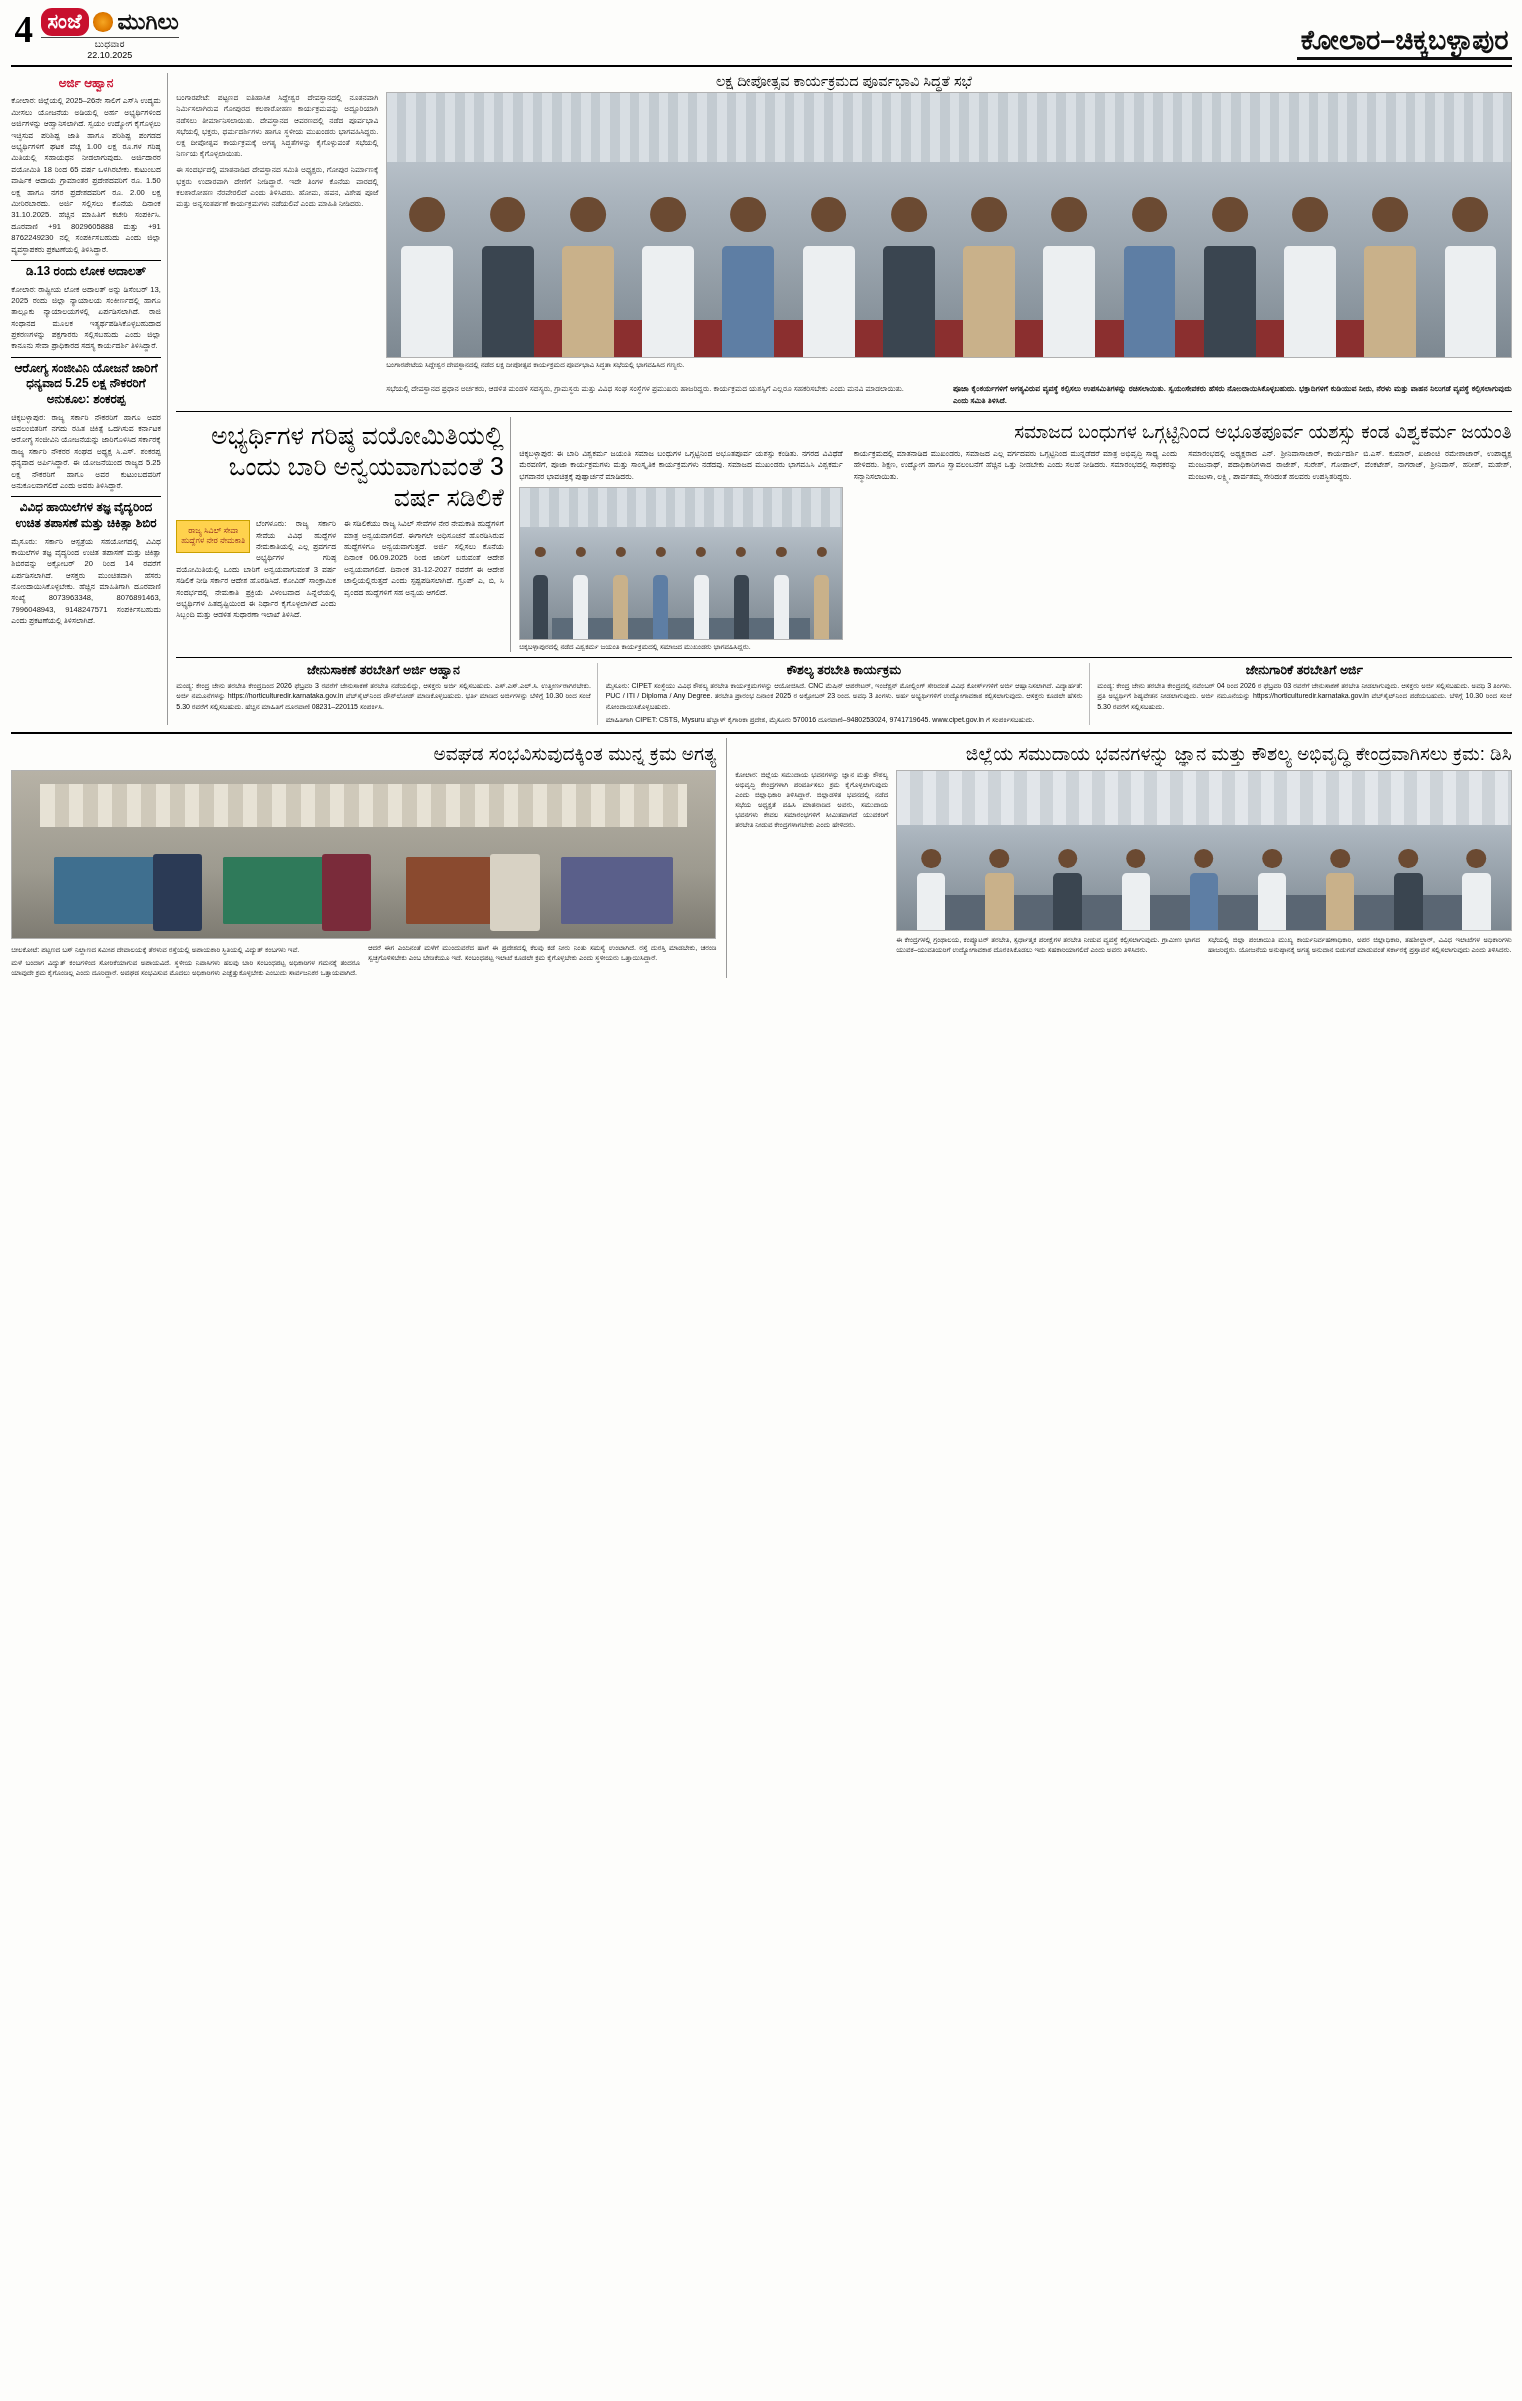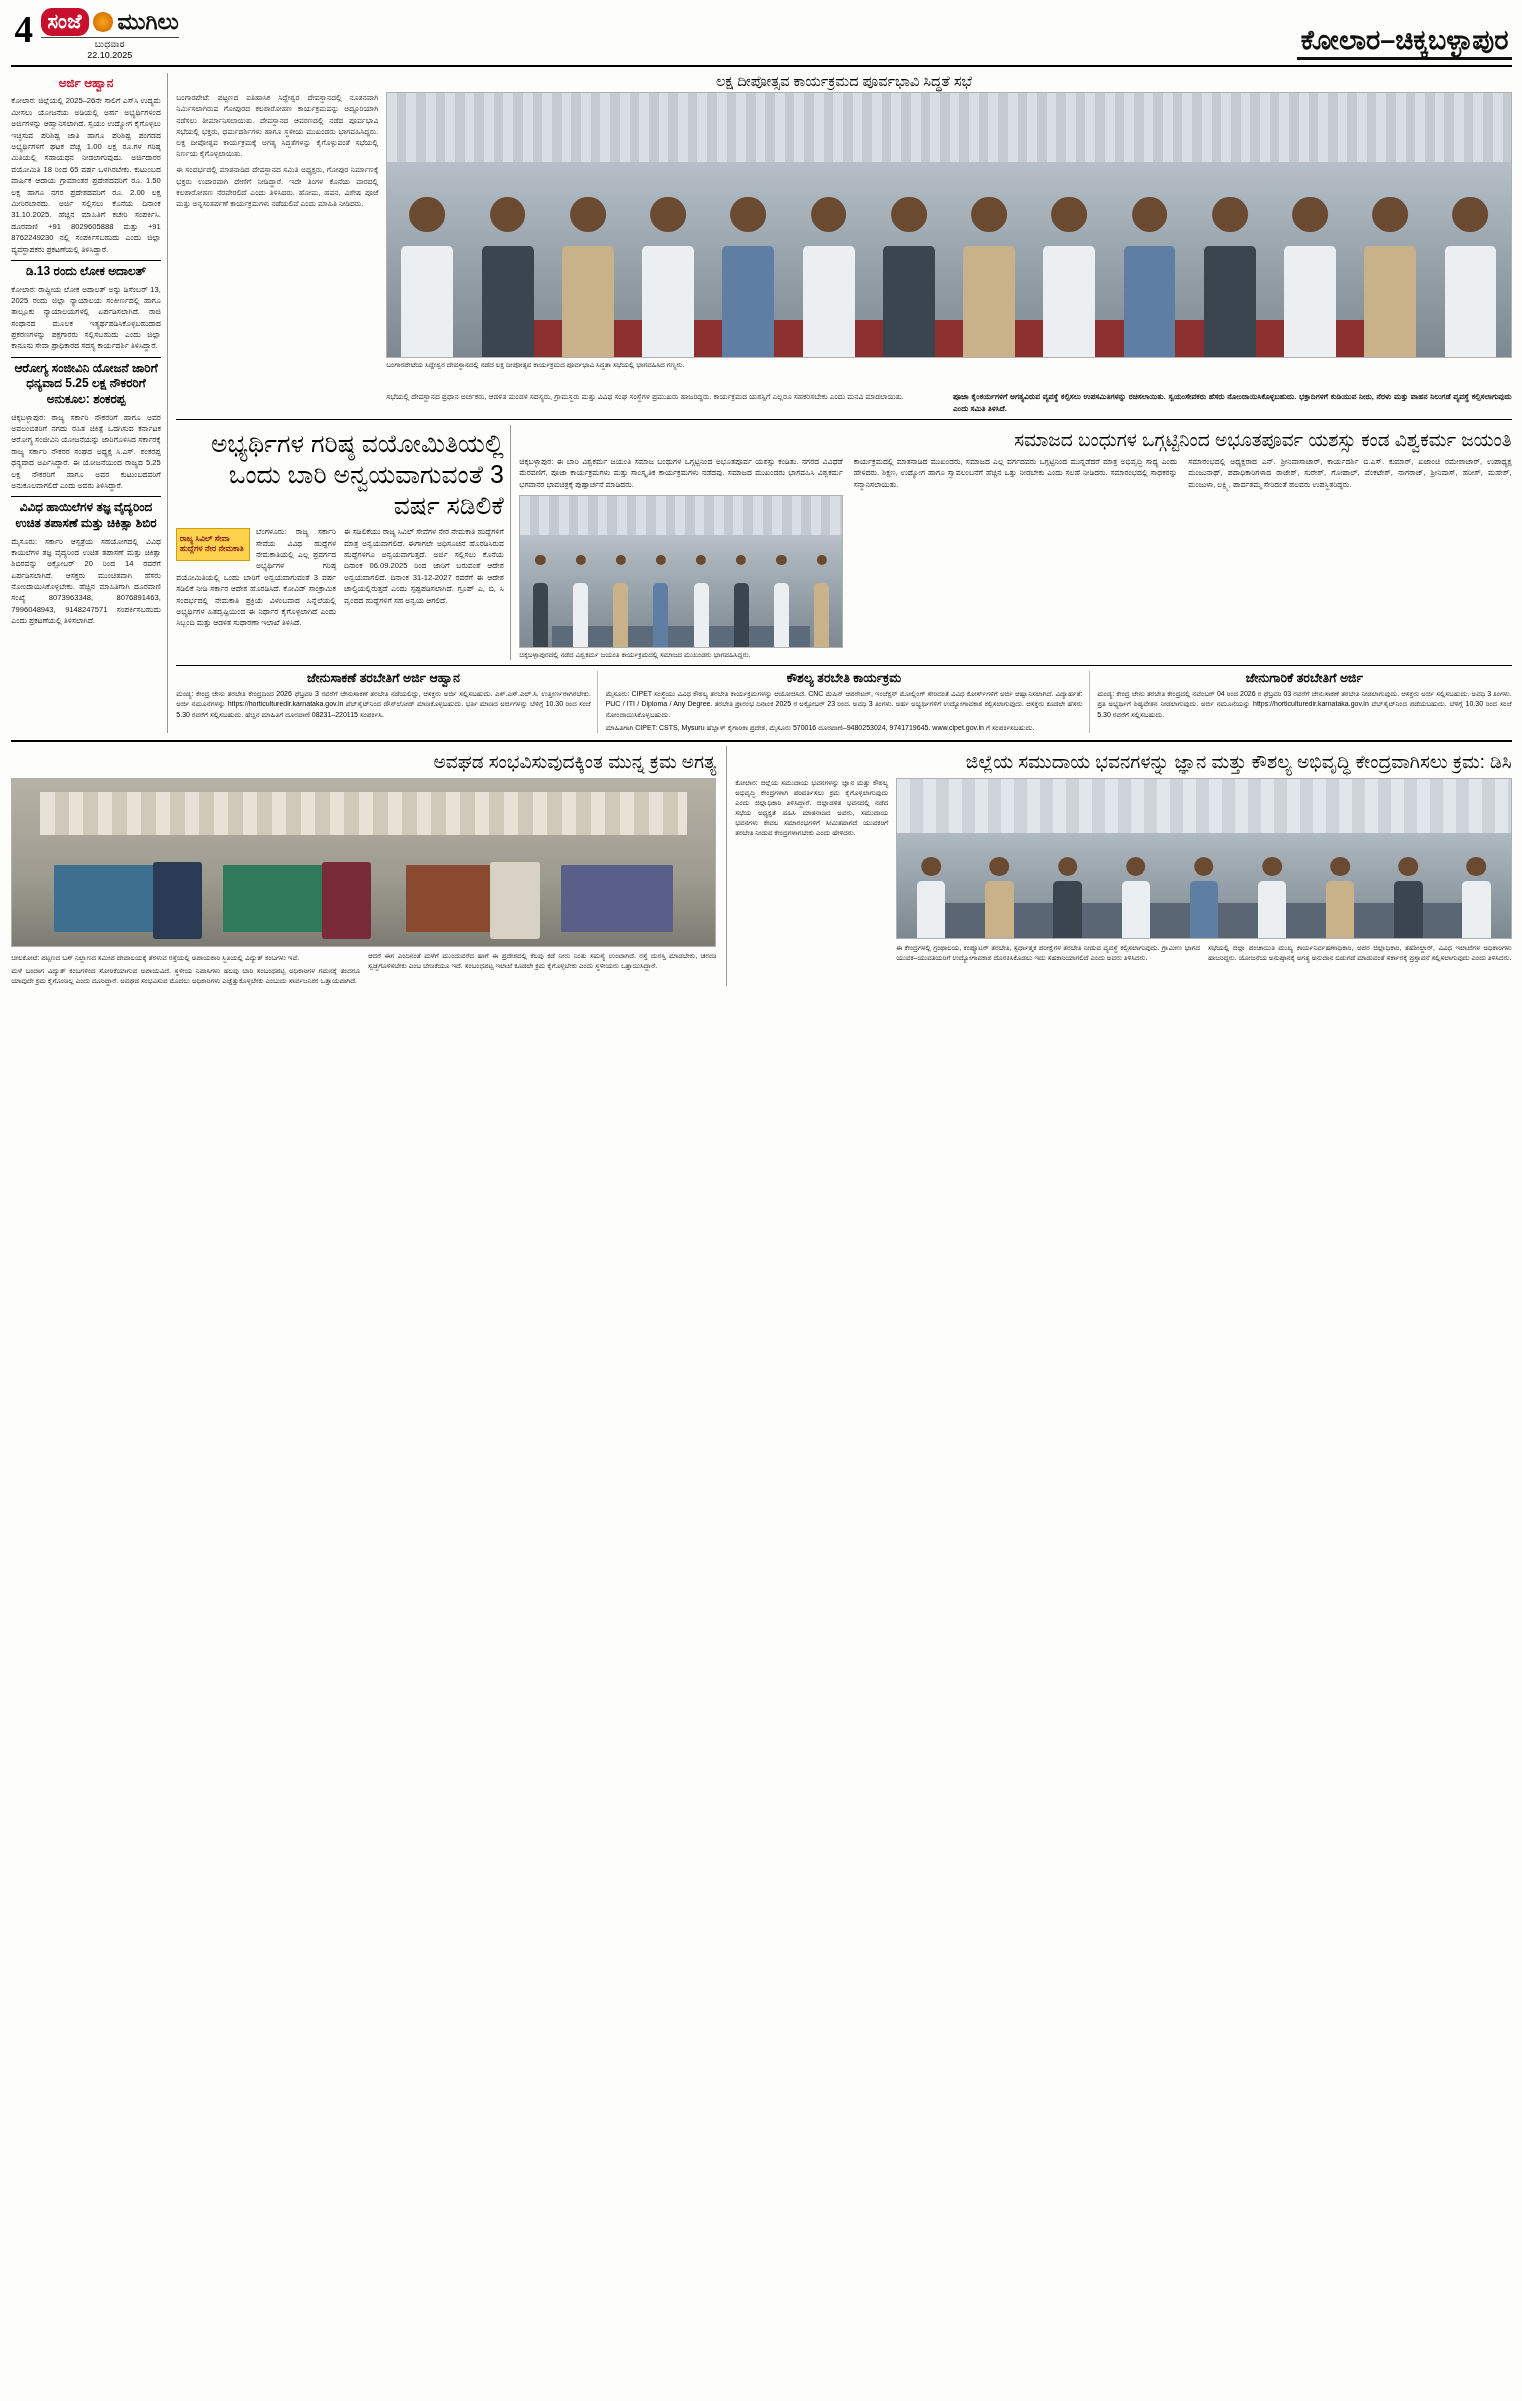--- a/index.html
+++ b/index.html
@@ -180,23 +180,23 @@
   .mid-row { display: flex; gap: 8px; margin-top: 4.8px; }
   .mid-left { flex: 0 0 335px; border-right: 0.8px solid #999; padding-right: 6.5px; }
   .mid-right { flex: 1 1 auto; }
 
   .badge-box {
     float: left;
     width: 74px;
     margin: 1.6px 5.6px 3.2px 0;
     background: #ffd24d;
     border: 0.8px solid #caa100;
-    text-align: left;
+    text-align: center;
     font-size: 8px;
-    font-weight: bold;
+    font-weight: normal;
     color: #8a1f1f;
     padding: 4.8px 2.4px;
     line-height: 1.35;
   }
 
   
   .bottom-rule { border-top: 2.4px solid #000; margin: 6.5px 0 4.8px 0; }
   .bottom-row { display: flex; gap: 9.7px; }
   .bot-left { flex: 0 0 47%; }
   .bot-right { flex: 1 1 auto; border-left: 0.8px solid #999; padding-left: 8px; }
@@ -304,21 +304,21 @@
                 <div class="ph-person tan"></div>
                 <div class="ph-person"></div>
                 <div class="ph-person blue"></div>
                 <div class="ph-person dark"></div>
                 <div class="ph-person"></div>
                 <div class="ph-person tan"></div>
                 <div class="ph-person"></div>
               </div>
             </div>
             <div class="photo-caption">ಬಂಗಾರಪೇಟೆಯ ಸಿದ್ದೇಶ್ವರ ದೇವಸ್ಥಾನದಲ್ಲಿ ನಡೆದ ಲಕ್ಷ ದೀಪೋತ್ಸವ ಕಾರ್ಯಕ್ರಮದ ಪೂರ್ವಭಾವಿ ಸಿದ್ಧತಾ ಸಭೆಯಲ್ಲಿ ಭಾಗವಹಿಸಿದ ಗಣ್ಯರು.</div>
-            <div style="display:flex; gap:8px; margin-top:22px;">
+            <div style="display:flex; gap:8px; margin-top:14px;">
               <div class="body-text" style="flex:1 1 0;">ಸಭೆಯಲ್ಲಿ ದೇವಸ್ಥಾನದ ಪ್ರಧಾನ ಅರ್ಚಕರು, ಆಡಳಿತ ಮಂಡಳಿ ಸದಸ್ಯರು, ಗ್ರಾಮಸ್ಥರು ಮತ್ತು ವಿವಿಧ ಸಂಘ ಸಂಸ್ಥೆಗಳ ಪ್ರಮುಖರು ಹಾಜರಿದ್ದರು. ಕಾರ್ಯಕ್ರಮದ ಯಶಸ್ಸಿಗೆ ಎಲ್ಲರೂ ಸಹಕರಿಸಬೇಕು ಎಂದು ಮನವಿ ಮಾಡಲಾಯಿತು.</div>
               <div class="body-text" style="flex:1 1 0;font-weight:bold;">ಪೂಜಾ ಕೈಂಕರ್ಯಗಳಿಗೆ ಅಗತ್ಯವಿರುವ ವ್ಯವಸ್ಥೆ ಕಲ್ಪಿಸಲು ಉಪಸಮಿತಿಗಳನ್ನು ರಚಿಸಲಾಯಿತು. ಸ್ವಯಂಸೇವಕರು ಹೆಸರು ನೋಂದಾಯಿಸಿಕೊಳ್ಳಬಹುದು. ಭಕ್ತಾದಿಗಳಿಗೆ ಕುಡಿಯುವ ನೀರು, ನೆರಳು ಮತ್ತು ವಾಹನ ನಿಲುಗಡೆ ವ್ಯವಸ್ಥೆ ಕಲ್ಪಿಸಲಾಗುವುದು ಎಂದು ಸಮಿತಿ ತಿಳಿಸಿದೆ.</div>
             </div>
           </div>
         </div>
       </div>
 
       <div class="rule-top"></div>
 
       <div class="mid-row">

